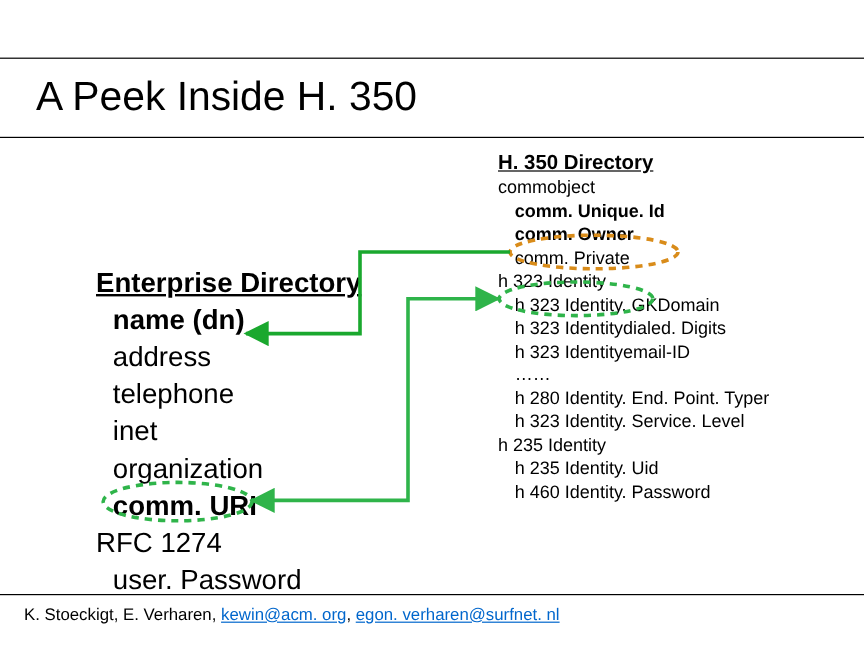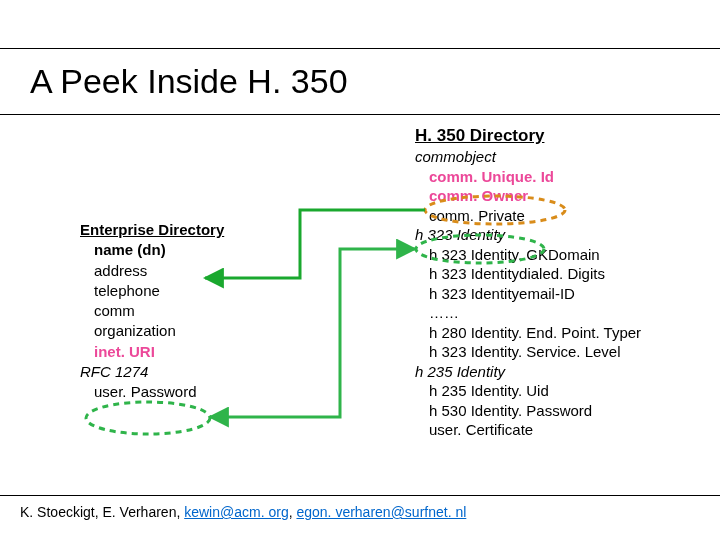--- a/index.html
+++ b/index.html
@@ -1,23 +1,23 @@
 <!DOCTYPE html>
 <html><head>
 <meta charset="utf-8">
 <style>
   html,body{margin:0;padding:0;width:720px;height:540px;background:#fff;font-family:Verdana,Geneva,sans-serif;color:#000;overflow:hidden}
   .slide{position:relative;width:600px;height:540px}
   .rule{position:absolute;left:0;width:720px;height:1px;background:#000}
   .title{position:absolute;left:30px;top:62px;font-size:34px;font-family:Verdana,sans-serif;font-weight:400}
-  .block{position:absolute;font-size:15px;line-height:1.35}
+  .block{position:absolute;font-size:23px;line-height:1.35}
   .hdr{font-weight:700;text-decoration:underline}
-  .ital{font-style:italic}
+  .ital{}
   .bold{font-weight:700}
-  .green{color:#ec4899}
+  .green{color:#000000}
   .ind1{padding-left:14px}
   .footer{position:absolute;left:20px;bottom:20px;font-size:14px}
   .footer a{color:#0066cc;text-decoration:underline}
   svg.overlay{position:absolute;left:0;top:0;width:720px;height:540px;pointer-events:none}
   .smaller{font-size:15px}
 </style>
 </head>
 <body>
 <div class="slide">
 
@@ -25,44 +25,43 @@
 <div class="rule" style="top:114px"></div>
 <div class="rule" style="top:495px"></div>
 
 <div class="title">A Peek Inside H. 350</div>
 
 <div class="block" style="left:80px;top:220px;width:260px">
   <div class="hdr">Enterprise Directory</div>
   <div class="ind1 bold">name (dn)</div>
   <div class="ind1">address</div>
   <div class="ind1">telephone</div>
-  <div class="ind1">comm</div>
+  <div class="ind1">inet</div>
   <div class="ind1">organization</div>
-  <div class="ind1 bold green">inet. URI</div>
+  <div class="ind1 bold green">comm. URI</div>
   <div class="ital">RFC 1274</div>
   <div class="ind1">user. Password</div>
 </div>
 
 <div class="block smaller" style="left:415px;top:125px;width:290px;line-height:1.3">
   <div class="hdr" style="font-size:17px">H. 350 Directory</div>
   <div class="ital">commobject</div>
   <div class="ind1 bold green">comm. Unique. Id</div>
   <div class="ind1 bold green">comm. Owner</div>
   <div class="ind1">comm. Private</div>
   <div class="ital">h 323 Identity</div>
   <div class="ind1">h 323 Identity. GKDomain</div>
   <div class="ind1">h 323 Identitydialed. Digits</div>
   <div class="ind1">h 323 Identityemail-ID</div>
   <div class="ind1">……</div>
   <div class="ind1">h 280 Identity. End. Point. Typer</div>
   <div class="ind1">h 323 Identity. Service. Level</div>
   <div class="ital">h 235 Identity</div>
   <div class="ind1">h 235 Identity. Uid</div>
-  <div class="ind1">h 530 Identity. Password</div>
-  <div class="ind1">user. Certificate</div>
+  <div class="ind1">h 460 Identity. Password</div>
 </div>
 
 <svg class="overlay" viewBox="0 0 720 540">
   <defs>
     <marker id="ahGreen" viewBox="0 0 10 10" refX="9" refY="5" markerWidth="7" markerHeight="7" orient="auto-start-reverse">
       <path d="M0,0 L10,5 L0,10 z" fill="#1aa82e"></path>
     </marker>
     <marker id="ahGreen2" viewBox="0 0 10 10" refX="9" refY="5" markerWidth="7" markerHeight="7" orient="auto-start-reverse">
       <path d="M0,0 L10,5 L0,10 z" fill="#2fb44a"></path>
     </marker>

